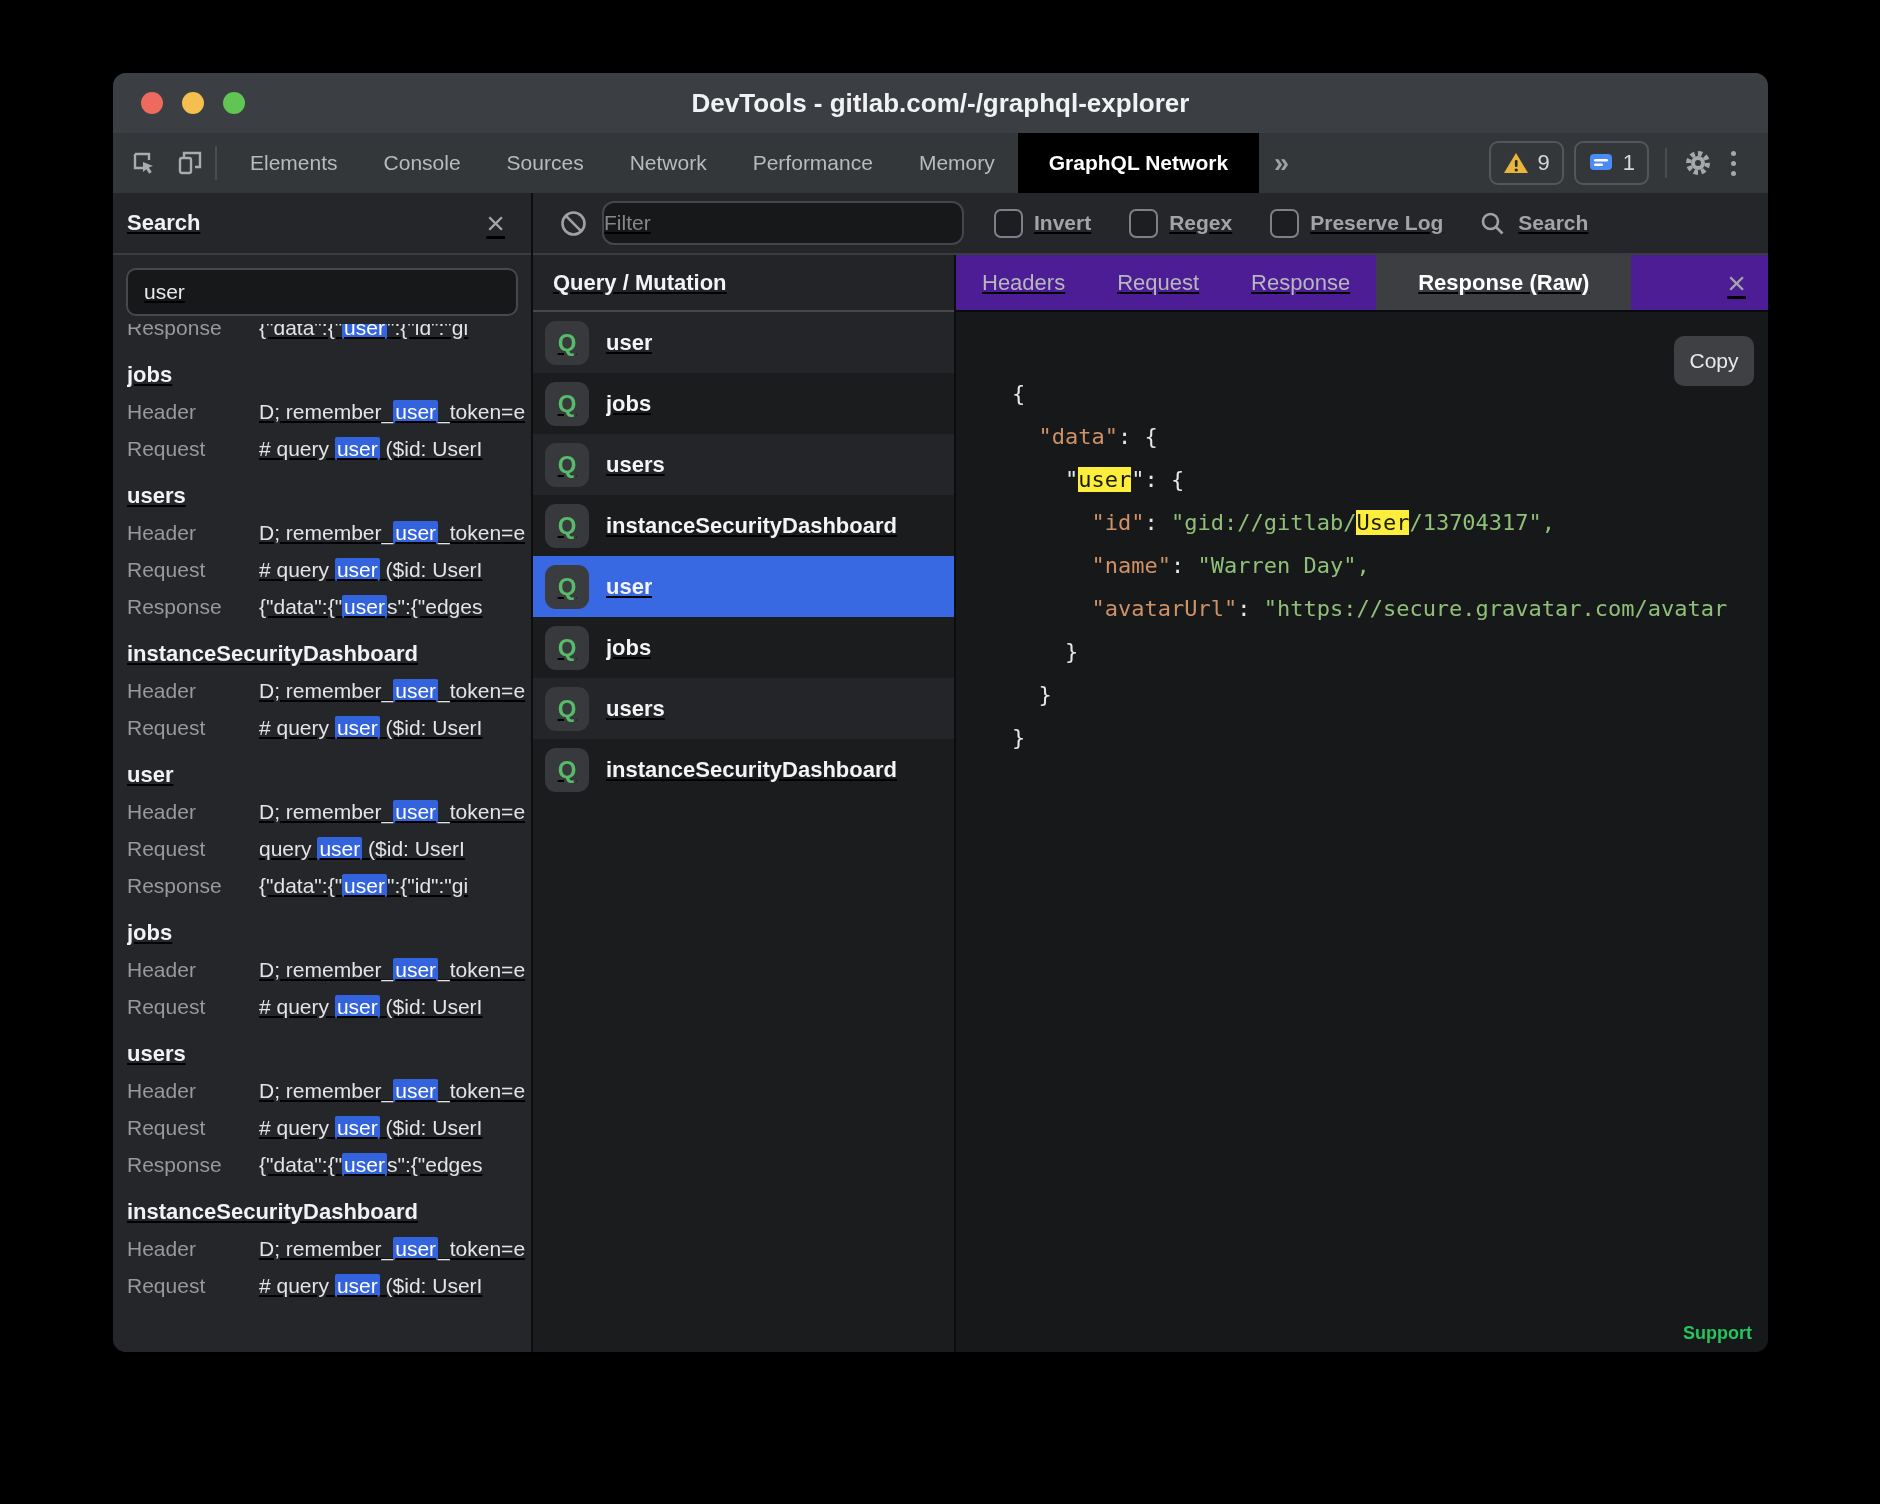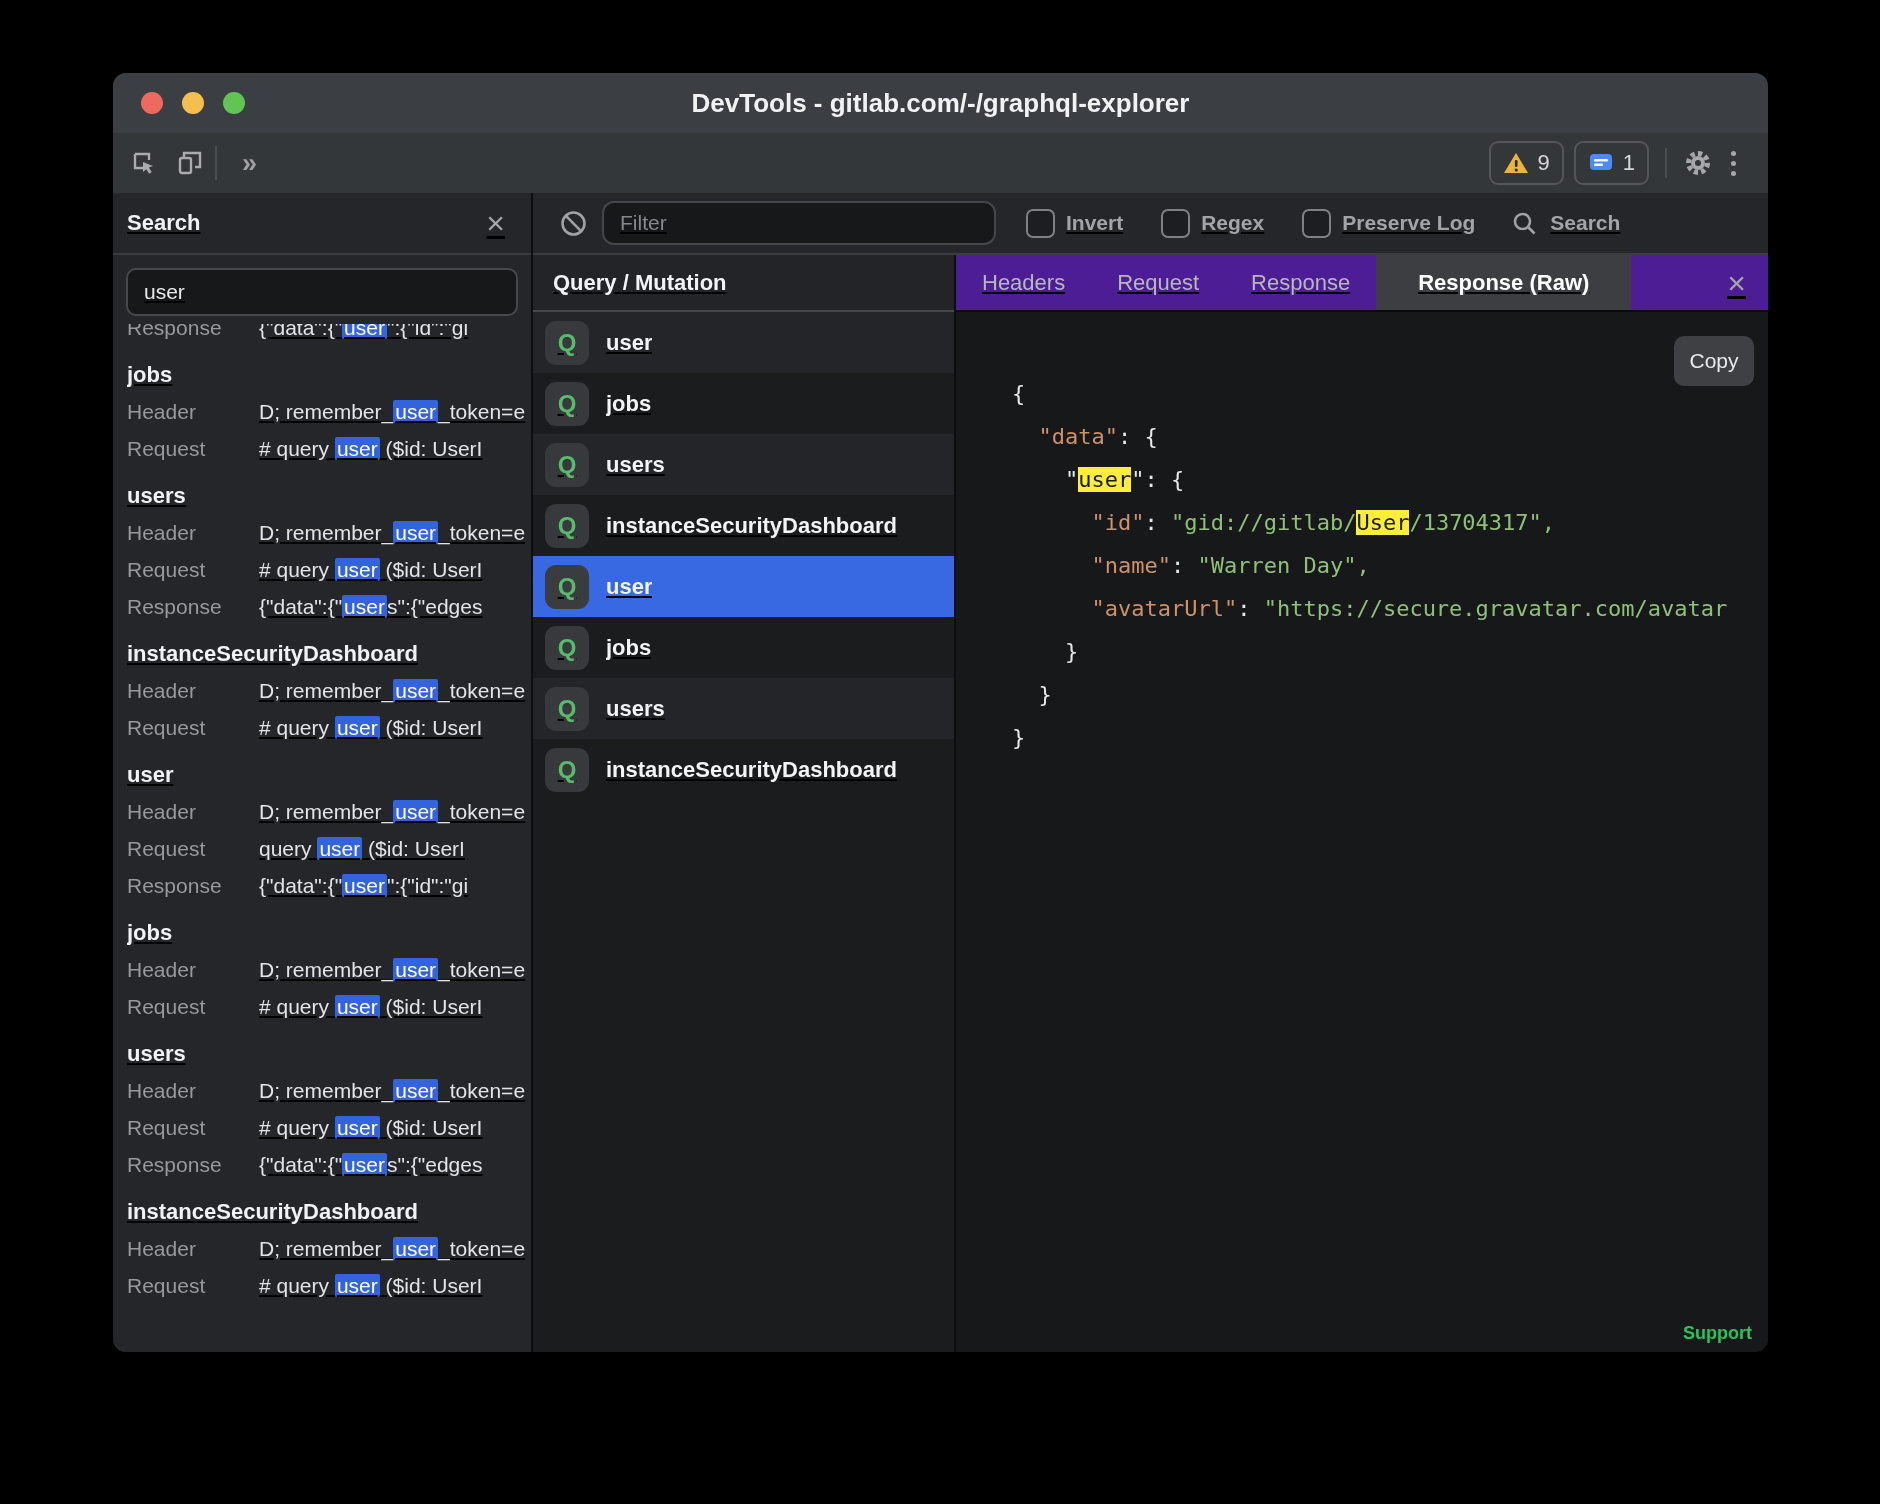--- a/index.html
+++ b/index.html
@@ -54,21 +54,21 @@
             white-space:nowrap;overflow:hidden;}
   .sr-line{height:37px;line-height:37px;white-space:nowrap;overflow:hidden;color:#e3e4e6;}
   .sr-label{display:inline-block;width:132px;color:#97999d;}
   .hl{background:#3364dd;color:#fff;padding:0 2px;border-radius:2px;}
   
   .right-region{flex:1;display:flex;flex-direction:column;min-width:0;}
   .filter-toolbar{height:60px;flex:0 0 auto;background:#242629;border-bottom:2px solid #3a3c3f;
                   display:flex;align-items:center;padding-left:26px;}
   .f-icon{color:#9fa1a5;display:flex;align-items:center;}
   .filter-input{margin-left:14px;width:358px;height:40px;border:2px solid #44464a;border-radius:12px;
-                background:#17181a;color:#ec4899;font-size:21px;padding:0 16px;outline:none;
+                background:#17181a;color:#ec4899;font-size:21px;padding:0 0;outline:none;
                 font-family:"Liberation Sans","DejaVu Sans",sans-serif;}
   .filter-input::placeholder{color:#85878b;}
   .cb-group{display:flex;align-items:center;gap:11px;font-size:21px;font-weight:600;color:#a2a4a8;white-space:nowrap;}
   .cb-box{width:25px;height:25px;border:2.5px solid #7e8085;border-radius:7px;background:#1d1e21;}
   .ml30{margin-left:30px;}.ml38{margin-left:38px;}
   .ft-search{display:flex;align-items:center;gap:12px;margin-left:36px;font-size:21px;font-weight:600;color:#a2a4a8;}
   .content-row{flex:1;display:flex;min-height:0;}
   
   .query-panel{width:421px;flex:0 0 auto;background:#1b1c1e;border-right:2px solid #0c0d0e;
                display:flex;flex-direction:column;min-height:0;}
@@ -122,20 +122,29 @@
         </svg>
       </div>
       <div class="tb-icon">
         <svg width="28" height="28" viewBox="0 0 28 28" fill="none">
           <path d="M8 9V4h16v14h-5" stroke="#a9abae" stroke-width="2.4"></path>
           <rect x="4" y="9" width="11" height="15" rx="2" stroke="#a9abae" stroke-width="2.4"></rect>
         </svg>
       </div>
     </div>
     <div class="tb-sep"></div>
+    <div class="tabs">
+        <div class="tab">Elements</div>
+        <div class="tab">Console</div>
+        <div class="tab">Sources</div>
+        <div class="tab">Network</div>
+        <div class="tab">Performance</div>
+        <div class="tab">Memory</div>
+        <div class="tab active">GraphQL Network</div>
+      </div>
     <div class="chev">»</div>
     <div class="tb-right">
       <div class="badge">
         <span style="display:flex;">
           <svg width="26" height="24" viewBox="0 0 26 24">
             <path d="M13 2 L25 22 H1 Z" fill="#e8b63d"></path>
             <rect x="11.9" y="9" width="2.6" height="7" rx="1.2" fill="#2a2412"></rect>
             <circle cx="13.2" cy="19" r="1.6" fill="#2a2412"></circle>
           </svg>
         </span>

